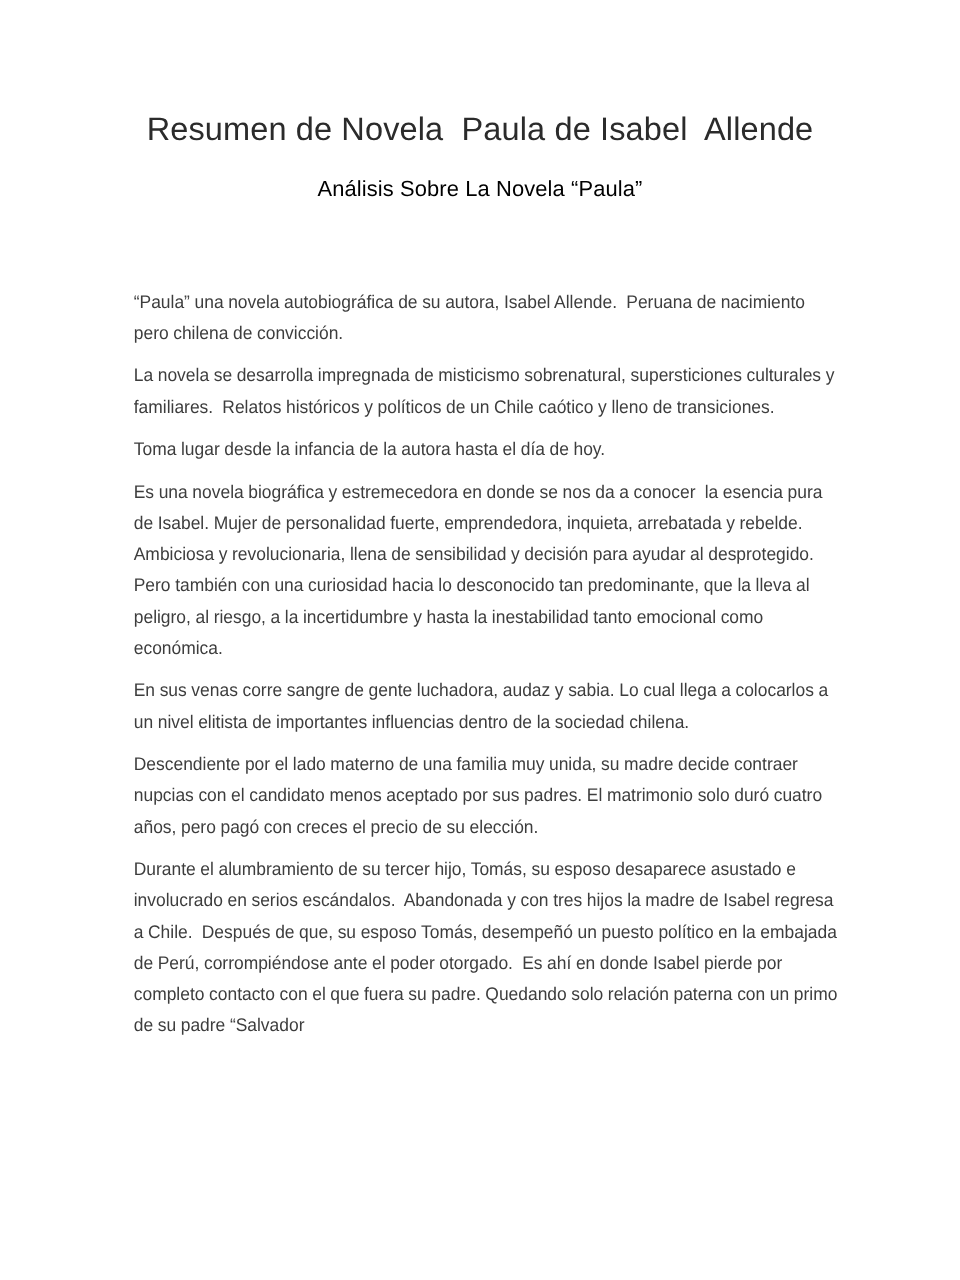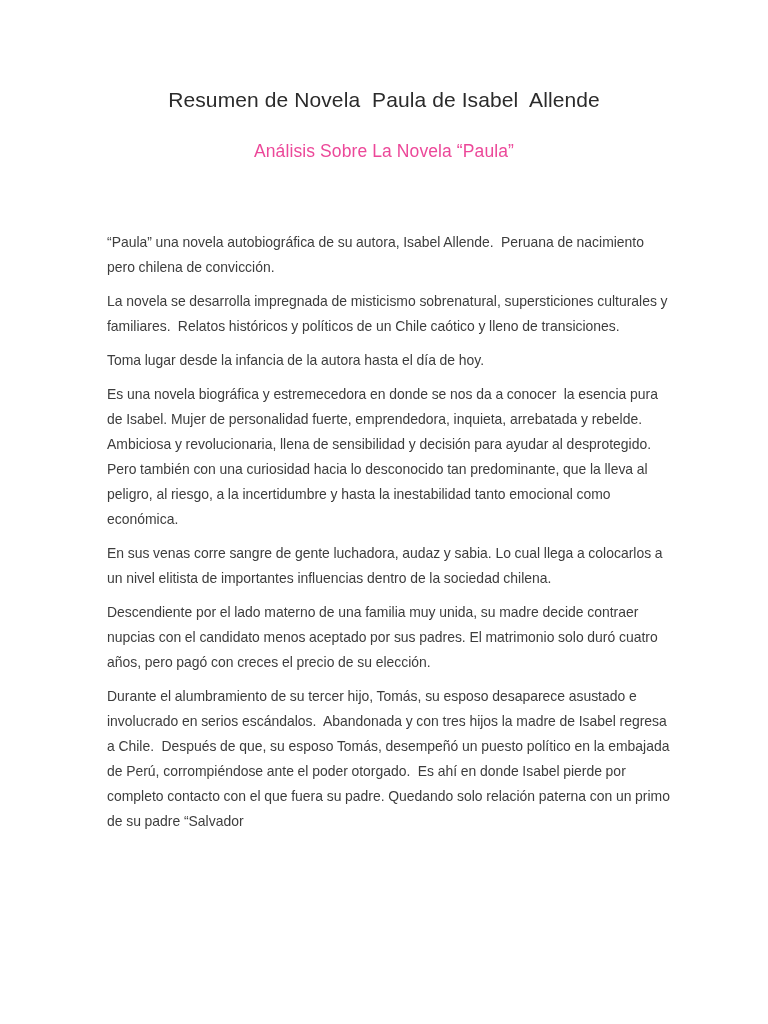--- a/index.html
+++ b/index.html
@@ -22,37 +22,37 @@
     box-sizing: border-box;
   }
 
   .doc-title {
     position: absolute;
     top: 88px;
     left: 0;
     width: 768px;
     text-align: center;
     font-family: "Liberation Sans", sans-serif;
-    font-size: 21px;
+    font-size: 26px;
     font-weight: 400;
     color: #2b2b2b;
     letter-spacing: 0.1px;
     white-space: pre;
   }
 
   .doc-subtitle {
     position: absolute;
     top: 141px;
     left: 0;
     width: 768px;
     text-align: center;
     font-family: "Liberation Sans", sans-serif;
     font-size: 17.5px;
     font-weight: 400;
-    color: #ec4899;
+    color: #000000;
     letter-spacing: 0.1px;
     white-space: pre;
   }
 
   .body-block {
     position: absolute;
     top: 230px;
     left: 107px;
     width: 592px;
   }

